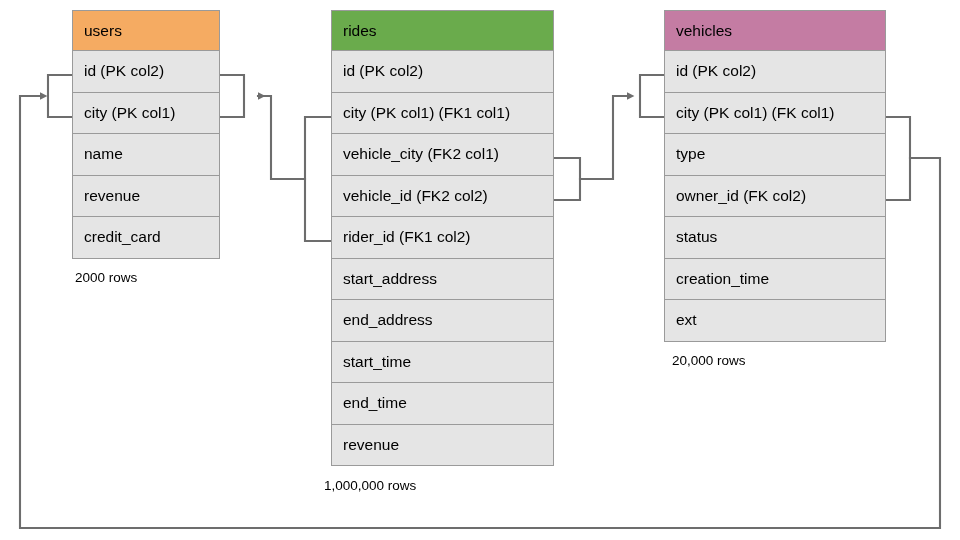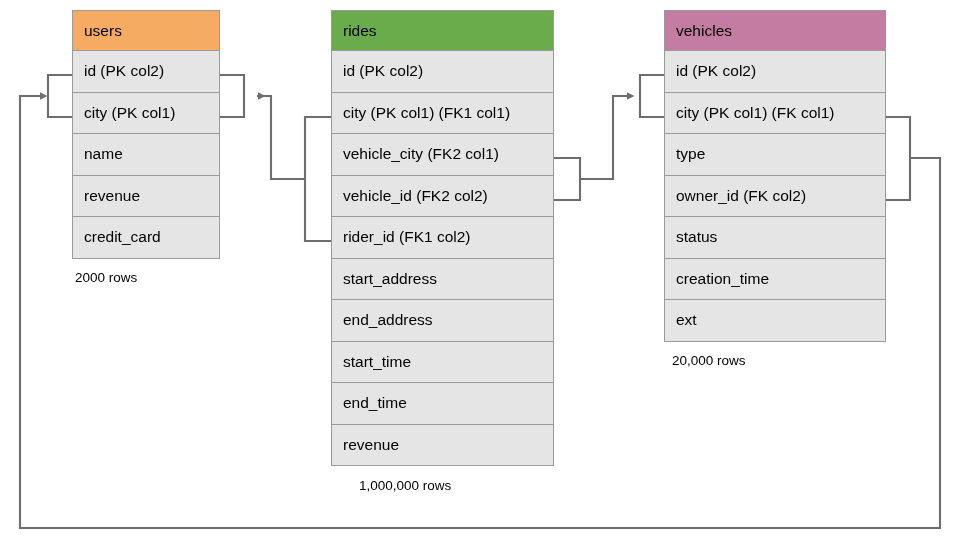--- a/index.html
+++ b/index.html
@@ -145,21 +145,21 @@
     <div class="trow">
       <span>start_time</span>
     </div>
     <div class="trow">
       <span>end_time</span>
     </div>
     <div class="trow">
       <span>revenue</span>
     </div>
   </div>
-  <div class="rowcount" style="left:359px;top:478px;">1,000,000 rows</div>
+  <div class="rowcount" style="left:324px;top:478px;">1,000,000 rows</div>
 
   <div class="table" style="left:664px;top:10px;width:222px;border-radius:17px;">
     <div class="thead" style="background:#C47CA3;">
       <span>vehicles</span>
     </div>
     <div class="trow">
       <span>id (PK col2)</span>
     </div>
     <div class="trow">
       <span>city (PK col1) (FK col1)</span>

